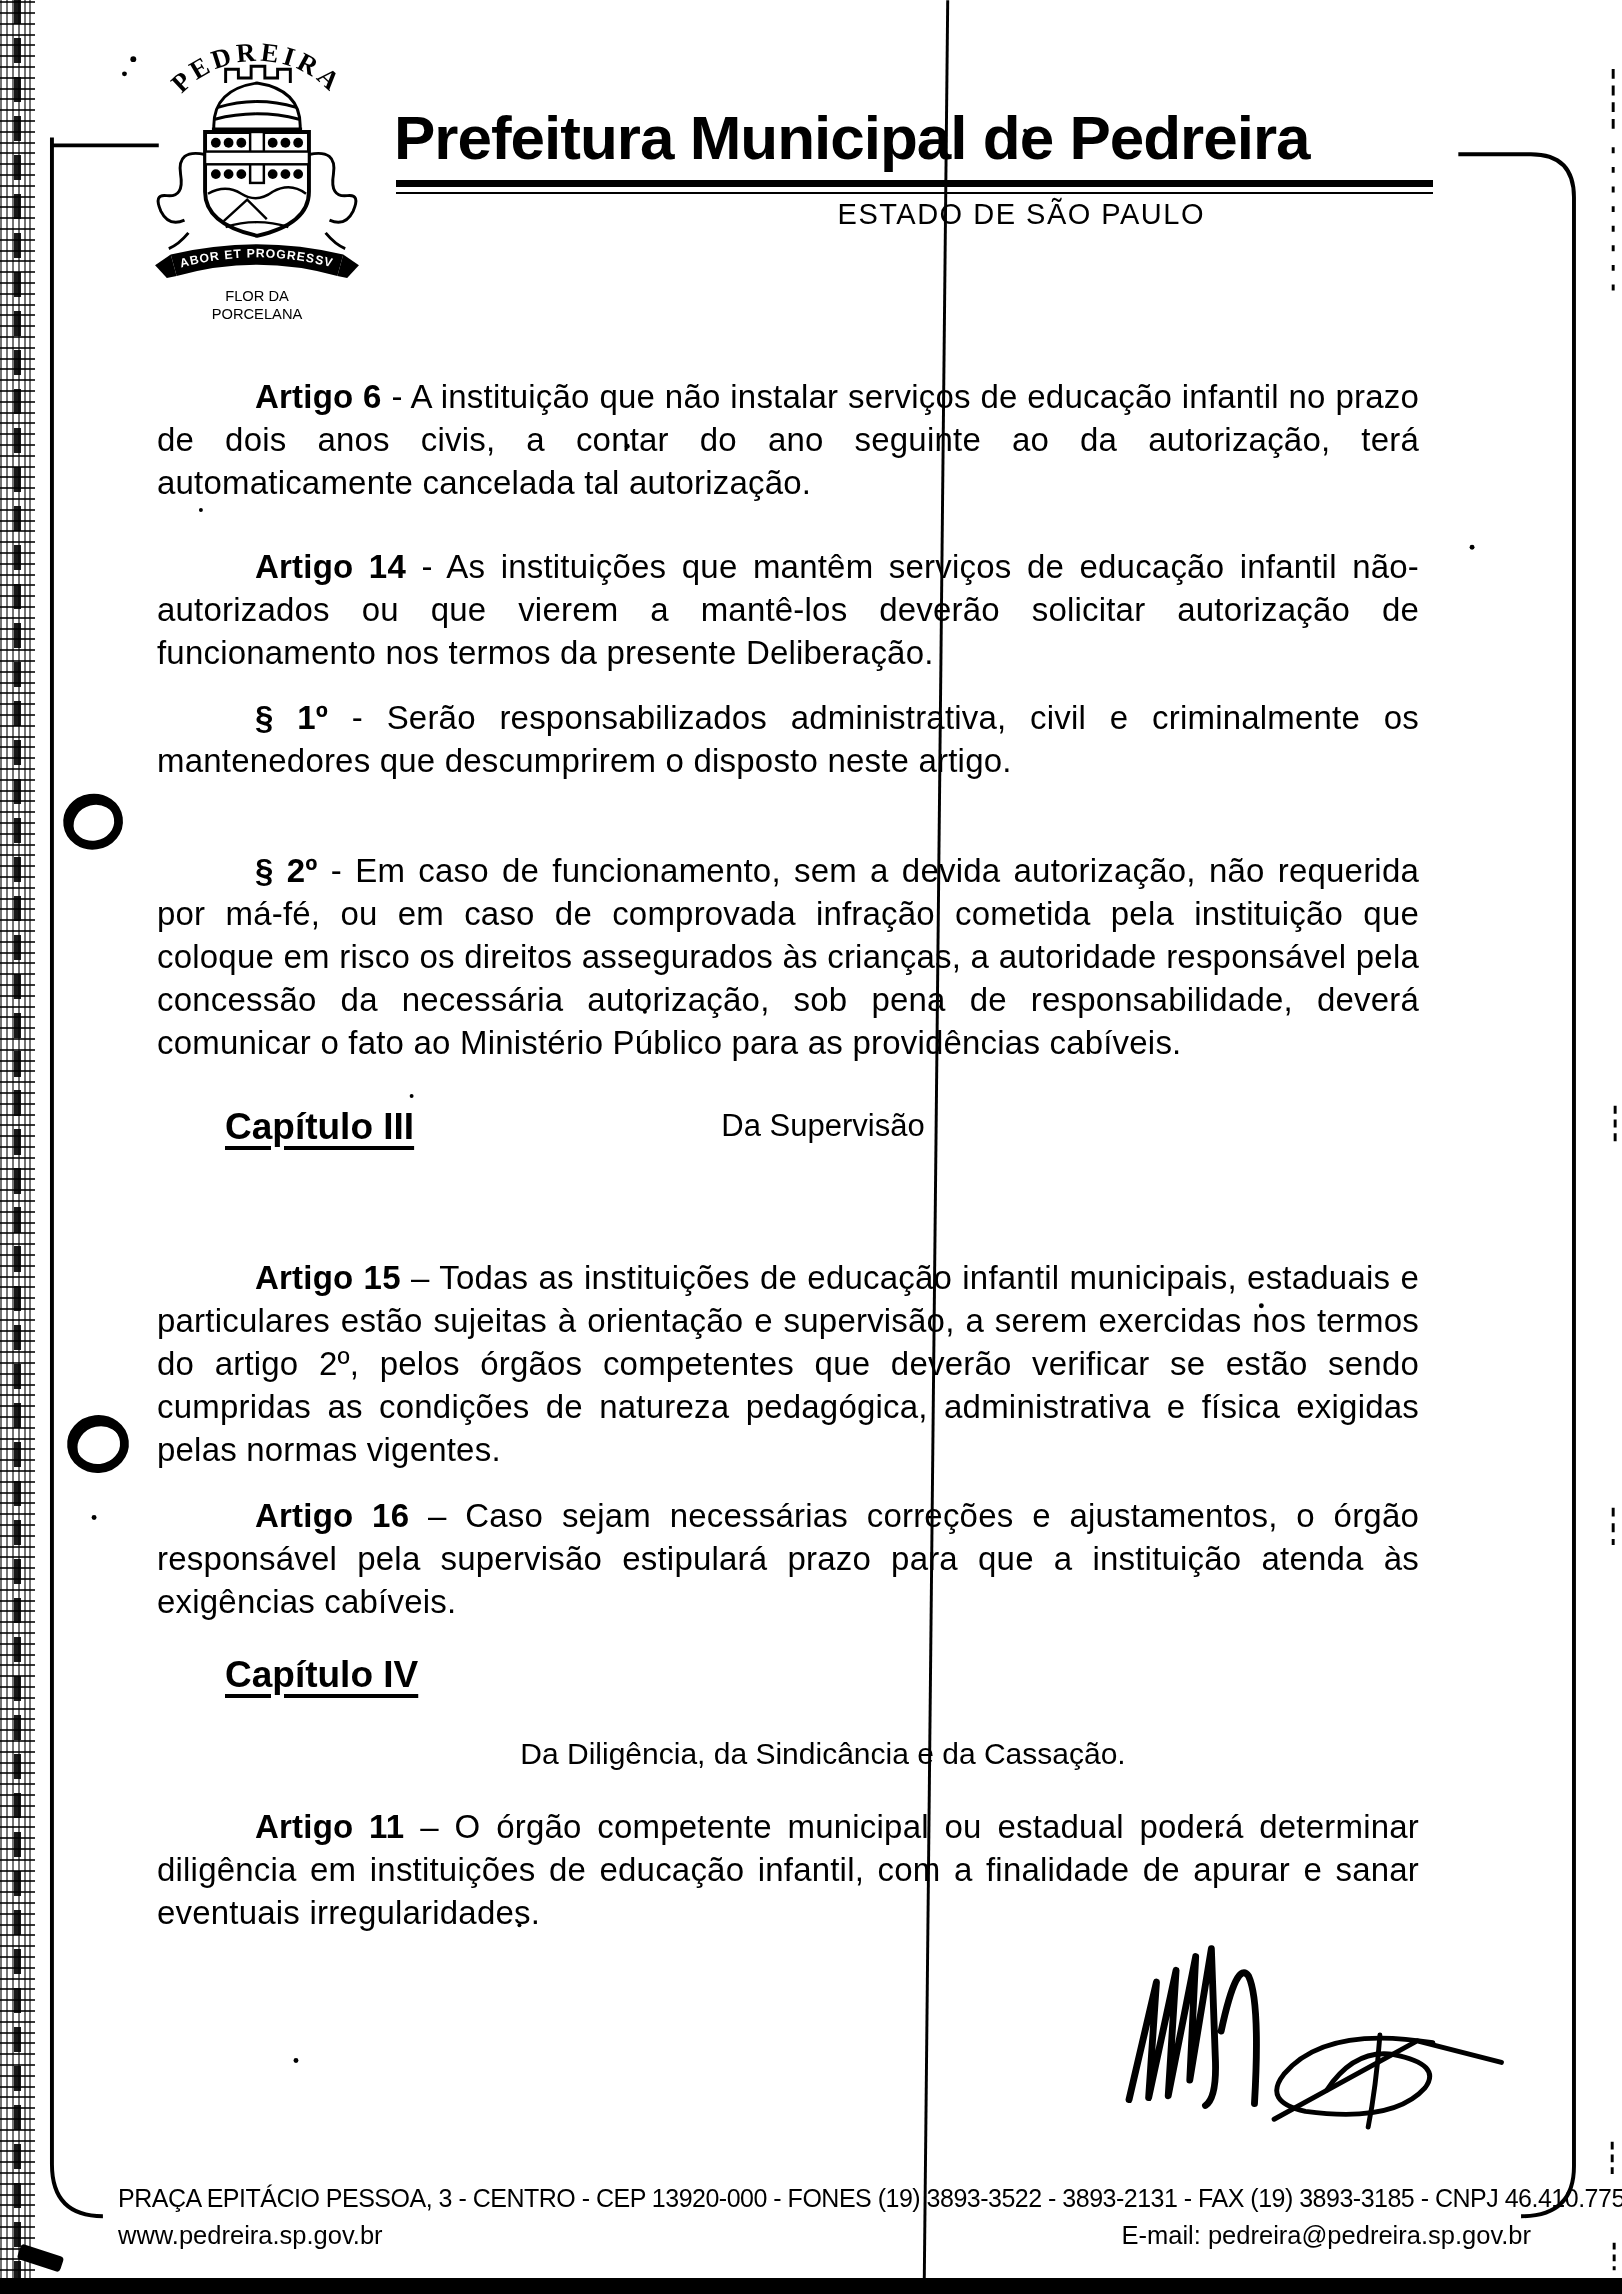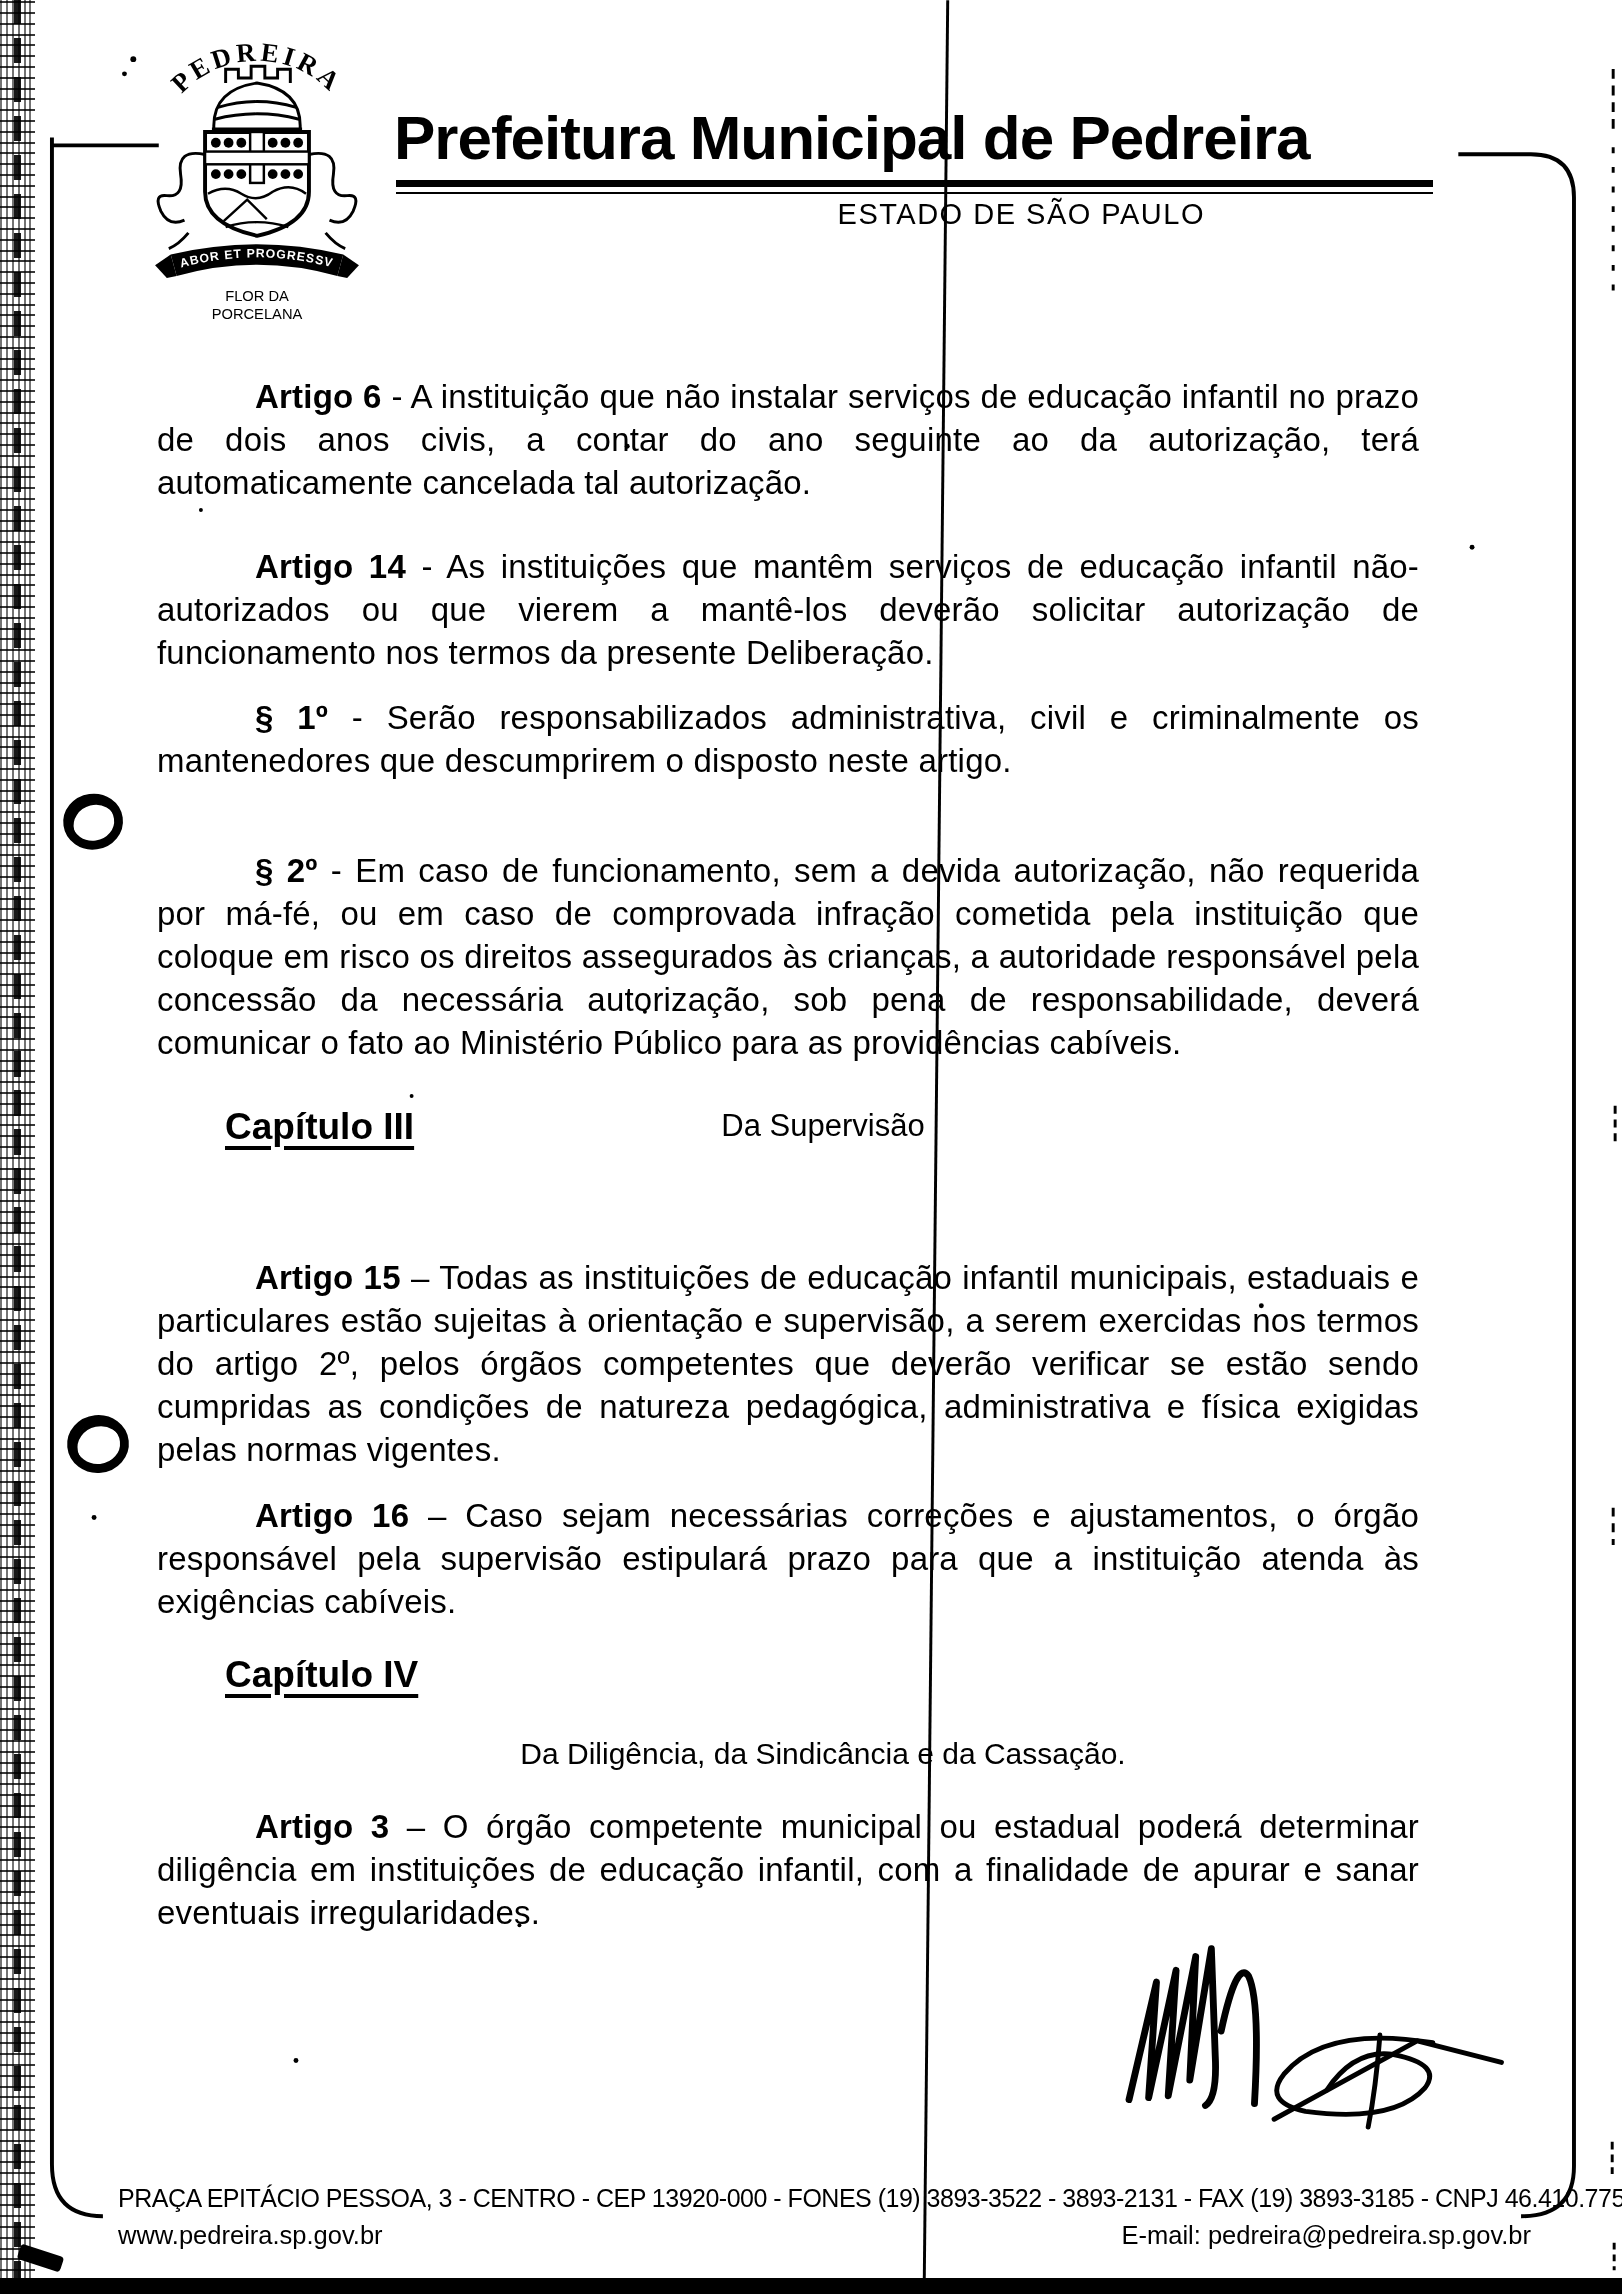--- a/index.html
+++ b/index.html
@@ -225,21 +225,21 @@
     <b>Artigo 16</b><span> – Caso sejam necessárias correções e ajustamentos, o órgão responsável pela supervisão estipulará prazo para que a instituição atenda às exigências cabíveis.</span>
   </p>
 
   <h2 class="abs chapter" style="top:1654px">
     <span>Capítulo IV</span>
   </h2>
 
   <p class="abs subheading" style="top:1737px;font-size:30px">Da Diligência, da Sindicância e da Cassação.</p>
 
   <p class="abs para" style="top:1805px">
-    <b>Artigo 3</b><span> – O órgão competente municipal ou estadual poderá determinar diligência em instituições de educação infantil, com a finalidade de apurar e sanar eventuais irregularidades.</span>
+    <b>Artigo 11</b><span> – O órgão competente municipal ou estadual poderá determinar diligência em instituições de educação infantil, com a finalidade de apurar e sanar eventuais irregularidades.</span>
   </p>
 
   <div class="abs" id="footer-address">PRAÇA EPITÁCIO PESSOA, 3 - CENTRO - CEP 13920-000 - FONES (19) 3893-3522 - 3893-2131 - FAX (19) 3893-3185 - CNPJ 46.410.775/0001-36</div>
   <div class="abs" id="footer-row2">
     <span>www.pedreira.sp.gov.br</span>
     <span>E-mail: pedreira@pedreira.sp.gov.br</span>
   </div>
 
   <div class="abs" id="bottom-corner-blob"></div>
   <div class="abs" id="bottom-bar"></div>

